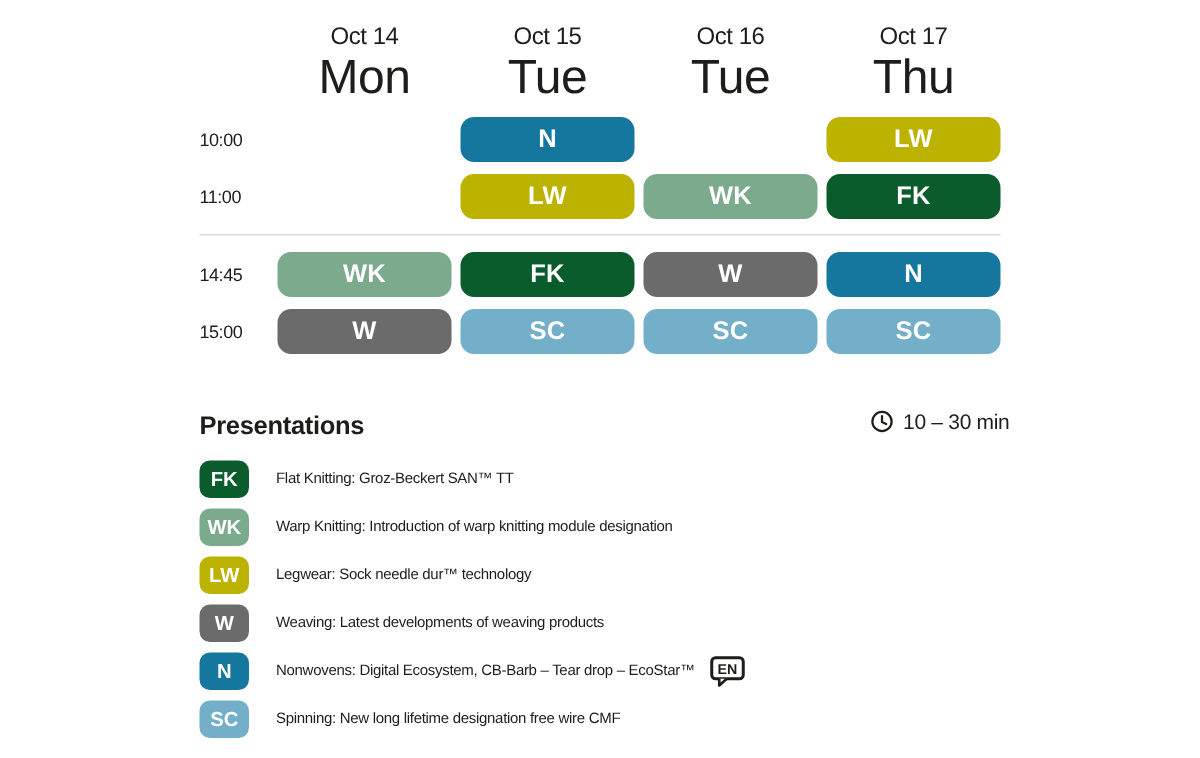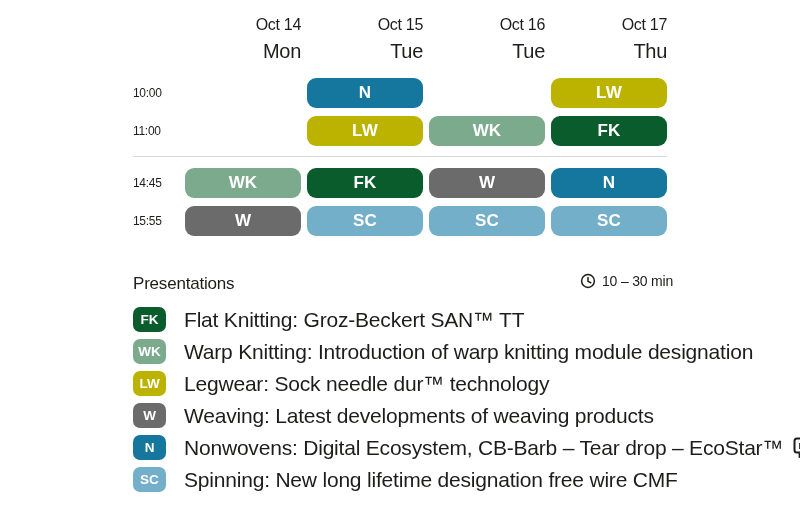--- a/index.html
+++ b/index.html
@@ -3,43 +3,43 @@
 <meta charset="utf-8">
 <style>
   html,body{margin:0;padding:0;background:#fff;}
   .canvas{
     position:relative;width:800px;height:505px;background:#ffffff;overflow:hidden;
     font-family:"Liberation Sans", sans-serif;color:#1d1d1b;
   }
   
   .schedule{position:absolute;left:133px;top:14px;width:534px;}
   .sched-header{display:grid;grid-template-columns:46px repeat(4,116px);column-gap:6px;margin-bottom:12px;}
-  .day-head{grid-column:span 1;text-align:right;}
+  .day-head{grid-column:span 1;text-align:center;}
   .day-head .date{display:block;font-size:16px;line-height:22px;letter-spacing:-0.3px;}
-  .day-head .day{display:block;font-size:20px;line-height:30px;letter-spacing:-0.3px;}
+  .day-head .day{display:block;font-size:32px;line-height:30px;letter-spacing:-0.3px;}
   .row{display:grid;grid-template-columns:46px repeat(4,116px);column-gap:6px;height:30px;margin-bottom:8px;}
   .row.last{margin-bottom:0;}
   .time{font-size:12px;line-height:30px;letter-spacing:-0.3px;}
   .cell{position:relative;}
   .cell-badge{
     width:100%;height:30px;border-radius:9px;display:flex;align-items:center;justify-content:center;
     color:#fff;font-size:17px;font-weight:bold;letter-spacing:0.2px;
   }
   .divider{height:1px;background:#d8d8d4;margin:10px 0 11px 0;width:100%;}
   
-  .legend-heading{position:absolute;left:133px;top:274px;font-size:17px;font-weight:normal;letter-spacing:-0.2px;}
+  .legend-heading{position:absolute;left:133px;top:274px;font-size:17px;font-weight:bold;letter-spacing:-0.2px;}
   .duration{position:absolute;top:273px;right:127px;display:flex;align-items:center;gap:6px;font-size:14px;letter-spacing:-0.2px;}
   .clock-icon svg{display:block;}
   .legend{position:absolute;left:133px;top:307px;}
   .legend-row{display:flex;align-items:center;height:25px;margin-bottom:7px;}
   .legend-badge{
     width:33px;height:25px;border-radius:7px;flex:0 0 33px;display:flex;align-items:center;justify-content:center;
     color:#fff;font-size:13.5px;font-weight:bold;
   }
-  .legend-text{margin-left:18px;font-size:21px;letter-spacing:-0.2px;white-space:nowrap;}
+  .legend-text{margin-left:18px;font-size:10px;letter-spacing:-0.2px;white-space:nowrap;}
   .en-icon{margin-left:10px;display:flex;align-items:center;}
   .en-icon svg{display:block;}
 </style>
 </head>
 <body>
 
 <div class="canvas">
 
   <div class="schedule">
 
@@ -107,21 +107,21 @@
         </div>
       <div class="cell">
           <div class="code-badge cell-badge" style="background: rgb(107, 107, 107);">W</div>
         </div>
       <div class="cell">
           <div class="code-badge cell-badge" style="background: rgb(21, 119, 158);">N</div>
         </div>
     </div>
 
     <div class="row last">
-      <div class="time">15:55</div>
+      <div class="time">15:00</div>
       <div class="cell">
           <div class="code-badge cell-badge" style="background: rgb(107, 107, 107);">W</div>
         </div>
       <div class="cell">
           <div class="code-badge cell-badge" style="background: rgb(115, 175, 201);">SC</div>
         </div>
       <div class="cell">
           <div class="code-badge cell-badge" style="background: rgb(115, 175, 201);">SC</div>
         </div>
       <div class="cell">

